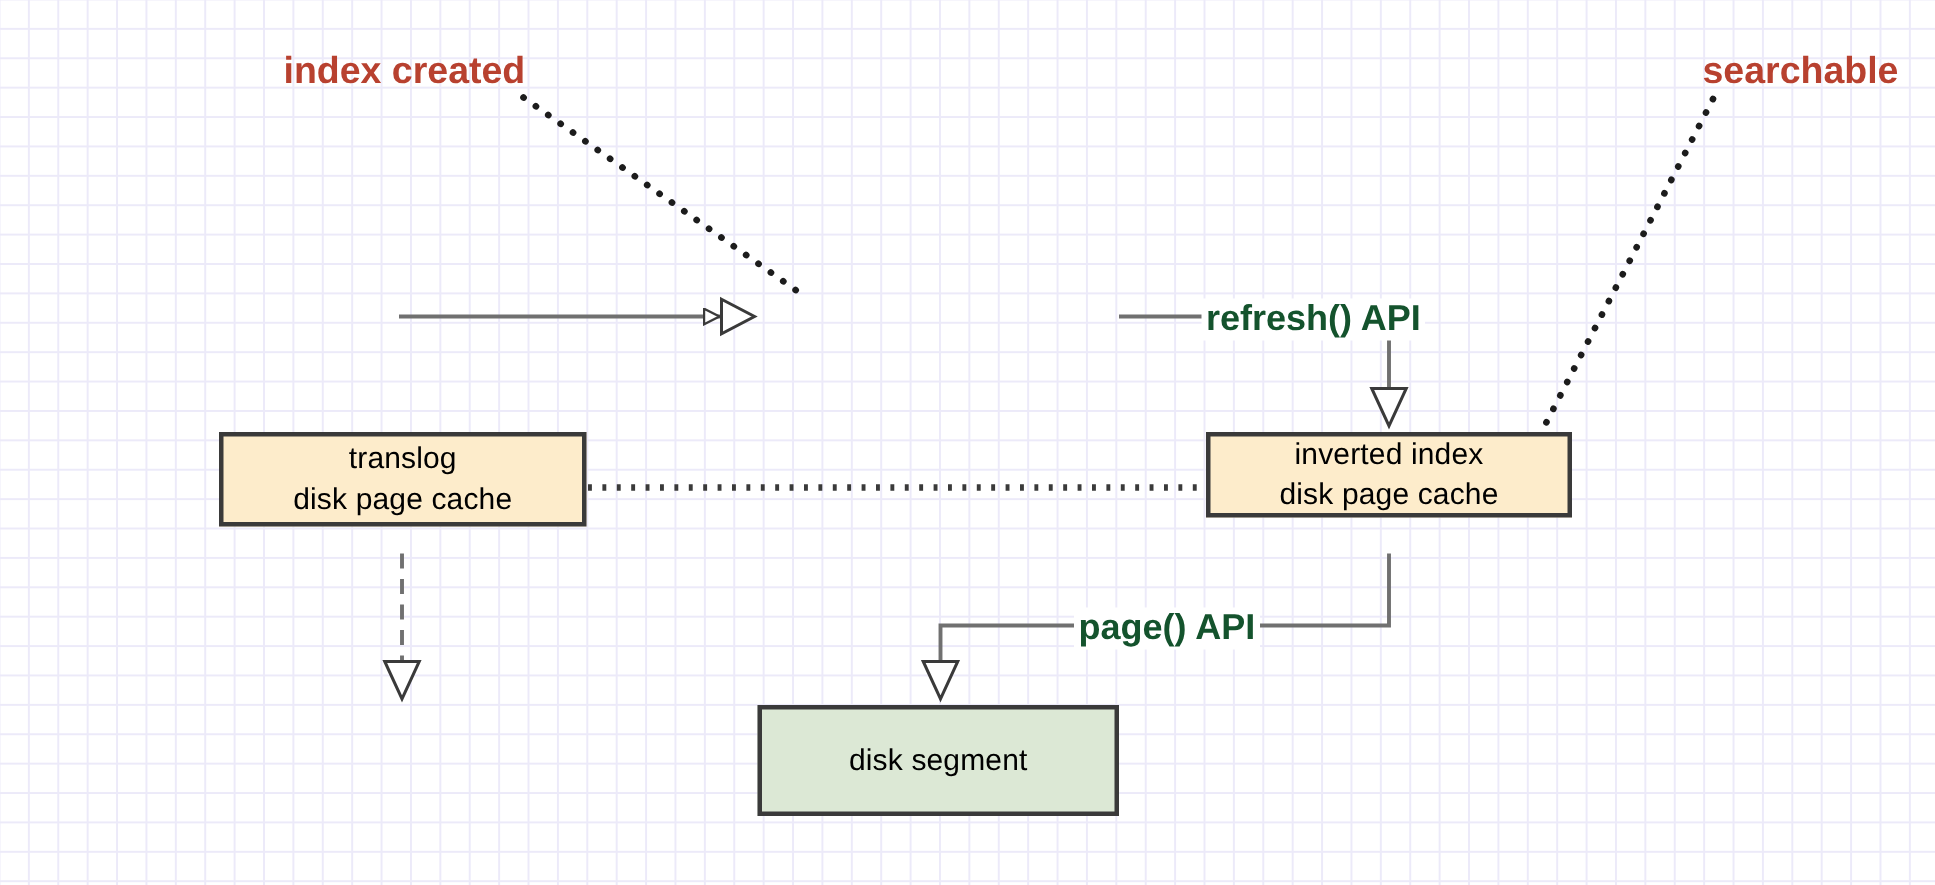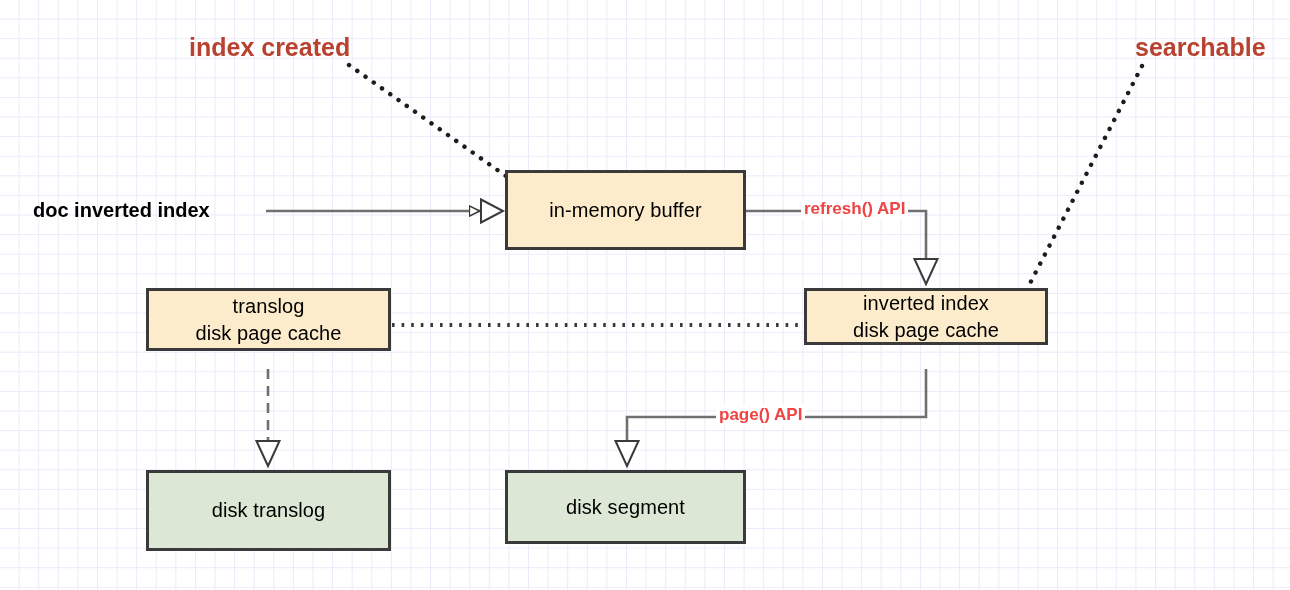--- a/index.html
+++ b/index.html
@@ -60,22 +60,22 @@
   }
   .lbl.plain {
     color: #000000;
     font-size: 20px;
   }
   .lbl.accent {
     color: #b8412f;
     font-size: 25px;
   }
   .lbl.api {
-    color: #ef4444;
-    font-size: 17px;
+    color: #14532d;
+    font-size: 24px;
     background: #ffffff;
     padding: 0 3px;
   }
 </style>
 </head>
 <body>
 
 <div id="canvas">
 
   <svg id="edges" viewBox="0 0 1290 590" width="1290" height="590" xmlns="http://www.w3.org/2000/svg">
@@ -114,43 +114,36 @@
       <line x1="268" y1="369" x2="268" y2="440" stroke="#707070" stroke-width="2.6" stroke-dasharray="10 7"></line>
       <path d="M 256.5 441 L 268 466 L 279.5 441 z" fill="#ffffff" stroke="#3a3a3a" stroke-width="2"></path>
     </g>
 
     <g>
       <path d="M 926 369 L 926 417 L 627 417 L 627 440" fill="none" stroke="#707070" stroke-width="2.6"></path>
       <path d="M 615.5 441 L 627 466 L 638.5 441 z" fill="#ffffff" stroke="#3a3a3a" stroke-width="2"></path>
     </g>
   </svg>
 
-  <div class="node memory" style="left:505px; top:170px; width:241px; height:80px;">
-    <span>in-memory buffer</span>
-  </div>
 
   <div class="node memory" style="left:146px; top:288px; width:245px; height:63px;">
     <span>translog
 disk page cache</span>
   </div>
 
   <div class="node memory" style="left:804px; top:288px; width:244px; height:57px;">
     <span>inverted index
 disk page cache</span>
   </div>
 
-  <div class="node disk" style="left:146px; top:470px; width:245px; height:81px;">
-    <span>disk translog</span>
-  </div>
 
   <div class="node disk" style="left:505px; top:470px; width:241px; height:74px;">
     <span>disk segment</span>
   </div>
 
-  <div class="lbl plain" style="left:33px; top:199px;">doc inverted index</div>
 
   <div class="lbl accent" style="left:189px; top:33px;">index created</div>
 
   <div class="lbl accent" style="left:1135px; top:33px;">searchable</div>
 
   <div class="lbl api" style="left:801px; top:199px;">refresh() API</div>
 
   <div class="lbl api" style="left:716px; top:405px;">page() API</div>
 
 </div>

